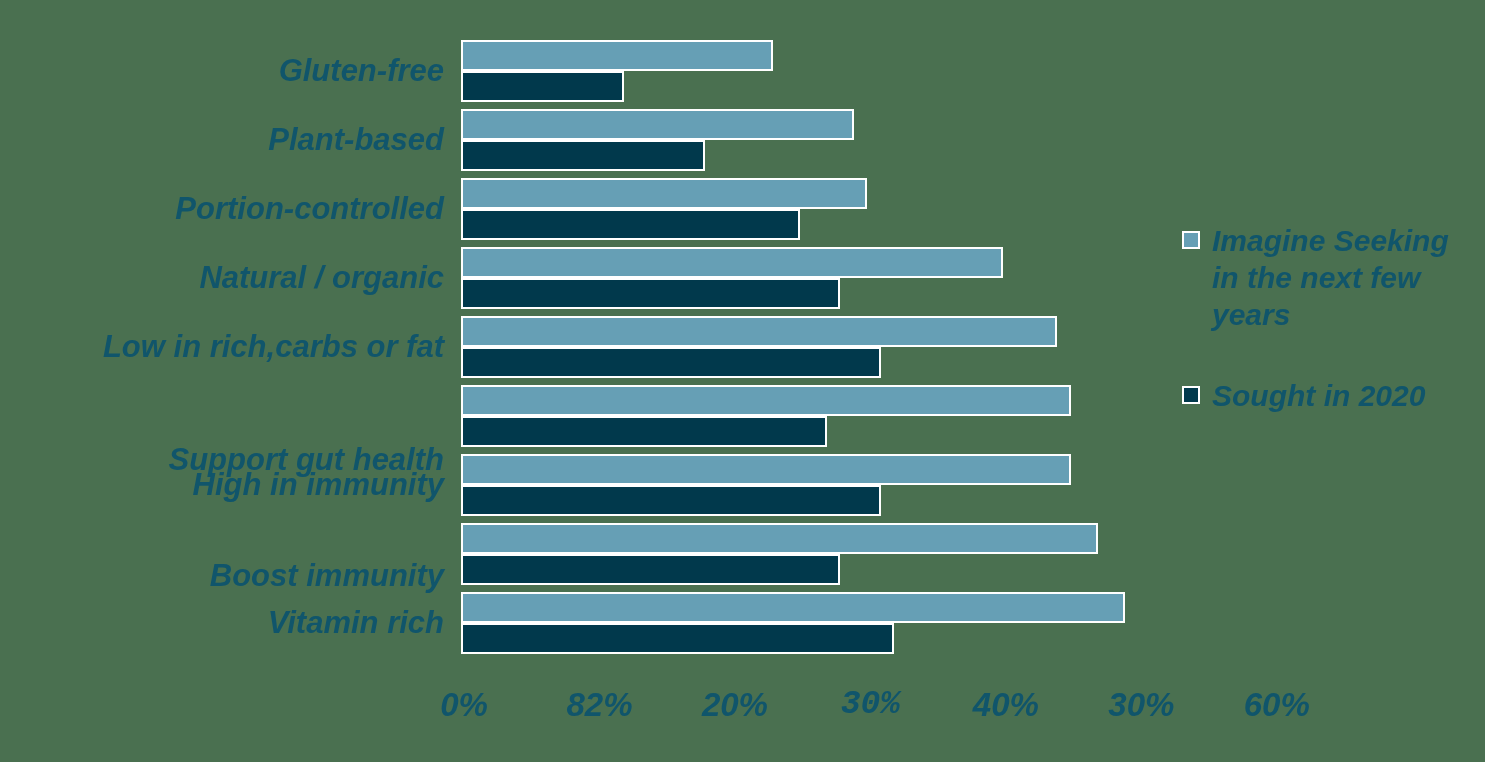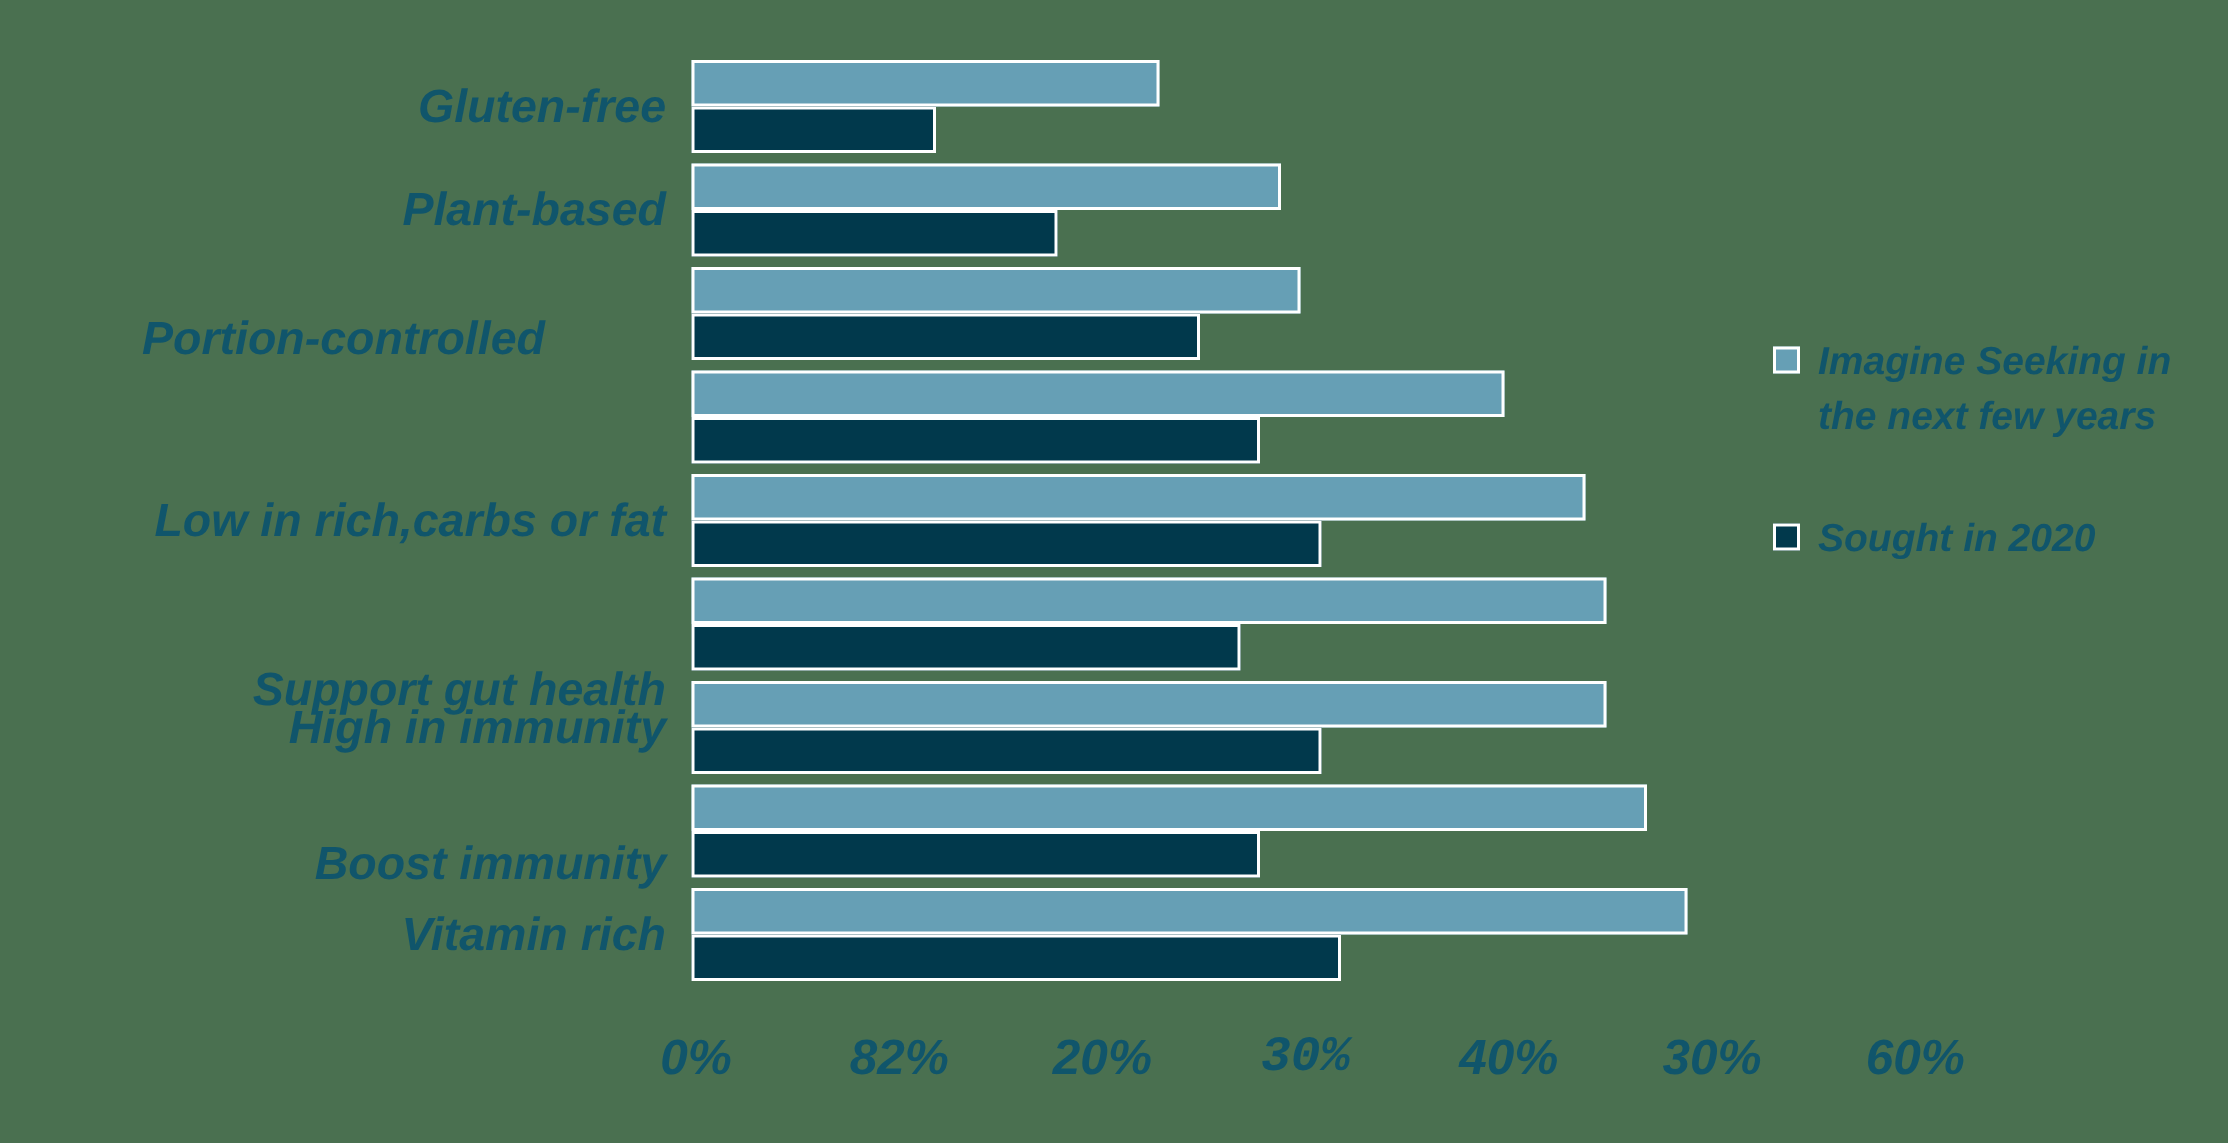--- a/index.html
+++ b/index.html
@@ -94,21 +94,21 @@
     height: 18px;
     box-sizing: border-box;
     border: 2px solid #ffffff;
   }
   .legend-swatch.series-0 { background: #669fb5; }
   .legend-swatch.series-1 { background: #01394c; }
   .legend-text {
     display: block;
     font-style: italic;
     font-weight: bold;
-    font-size: 26px;
+    font-size: 30px;
     line-height: 37px;
     color: #10556b;
   }
 </style>
 </head>
 <body>
 
 <div id="chart-root">
 
   <div class="plot-area">
@@ -156,21 +156,22 @@
         <span class="legend-text">Imagine Seeking in the next few years</span>
       </div>
       <div class="legend-entry">
         <span class="legend-swatch series-1" style="background: rgb(1, 57, 76);"></span>
         <span class="legend-text">Sought in 2020</span>
       </div>
     </div>
 
 <div class="cat-label" style="top: 55px;">Gluten-free</div>
     <div class="cat-label" style="top: 124px;">Plant-based</div>
-    <div class="cat-label" style="top: 210px; text-align: center;">Portion-controlled</div>
+    <div class="cat-label" style="top: 193px;">Portion-controlled</div>
+    <div class="cat-label" style="top: 262px;">Natural / organic</div>
     <div class="cat-label" style="top: 331px;">Low in rich,carbs or fat</div>
     <div class="cat-label" style="top: 400px; margin-top: 44px;">Support gut health</div>
     <div class="cat-label" style="top: 469px;">High in immunity</div>
     <div class="cat-label" style="top: 560px;">Boost immunity</div>
     <div class="cat-label" style="top: 607px;">Vitamin rich</div>
     <div class="x-tick" style="left: 464px;">0%</div>
     <div class="x-tick" style="left: 599.468px;">82%</div>
     <div class="x-tick" style="left: 734.936px;">20%</div>
     <div class="x-tick" style="left: 870.404px; font-family: Liberation Mono, monospace;">30%</div>
     <div class="x-tick" style="left: 1005.87px;">40%</div>

